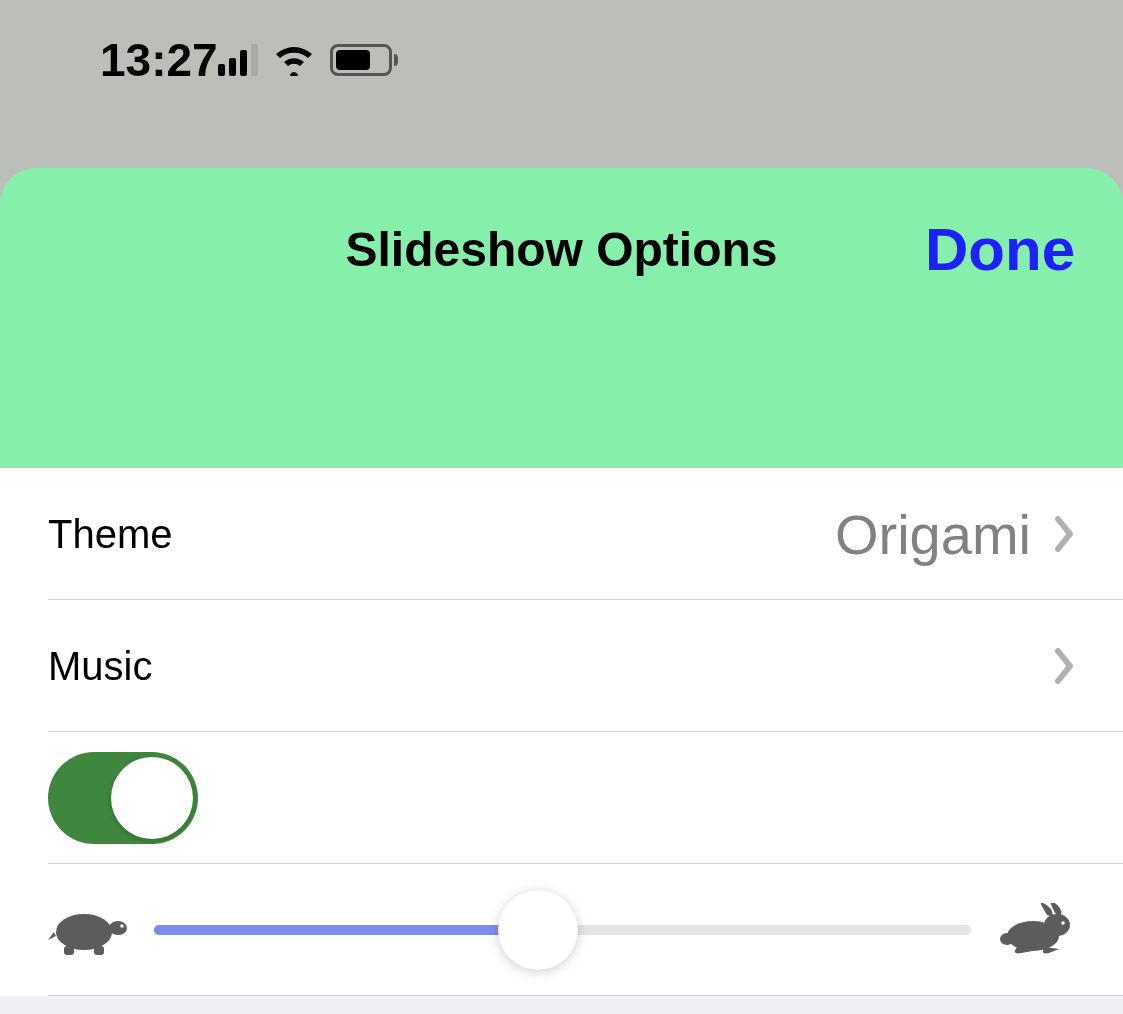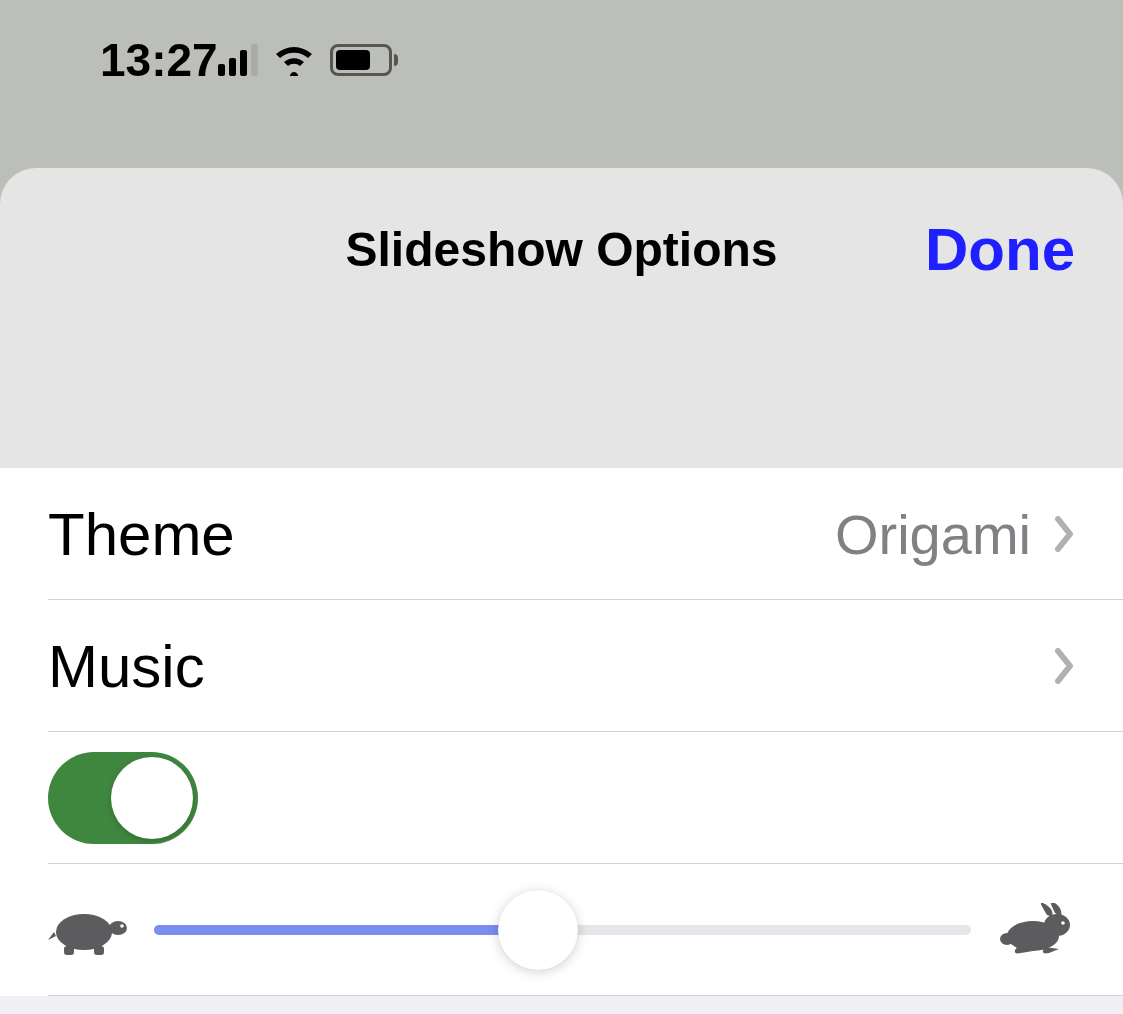--- a/index.html
+++ b/index.html
@@ -76,21 +76,21 @@
       background: #55574f;
       border-radius: 0 4px 4px 0;
       margin-left: 2px;
     }
     .sheet {
       position: absolute;
       top: 168px;
       left: 0;
       right: 0;
       bottom: 0;
-      background: #e5e5e5;
+      background: #86efac;
       border-top-left-radius: 36px;
       border-top-right-radius: 36px;
       overflow: hidden;
     }
     .sheet-header {
       height: 166px;
       position: relative;
       display: flex;
       align-items: center;
       justify-content: center;
@@ -129,21 +129,21 @@
       content: '';
       position: absolute;
       left: 48px;
       right: 0;
       bottom: 0;
       height: 1px;
       background: #d1d1d6;
     }
     .list-row:last-child::after{display:none;}
     .row-label {
-      font-size: 60px;
+      font-size: 40px;
       font-weight: 500;
       color: #000;
       flex: 1;
     }
     .row-value {
       font-size: 56px;
       font-weight: 400;
       color: #808085;
       margin-right: 24px;
     }

